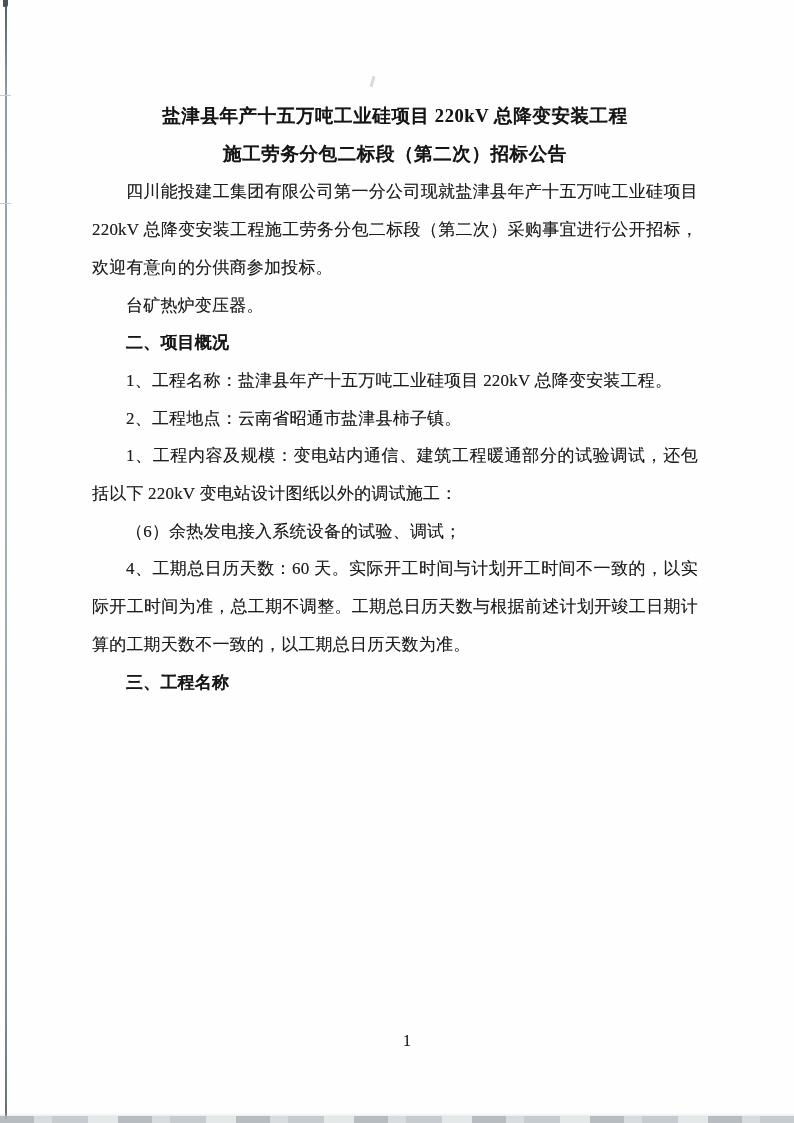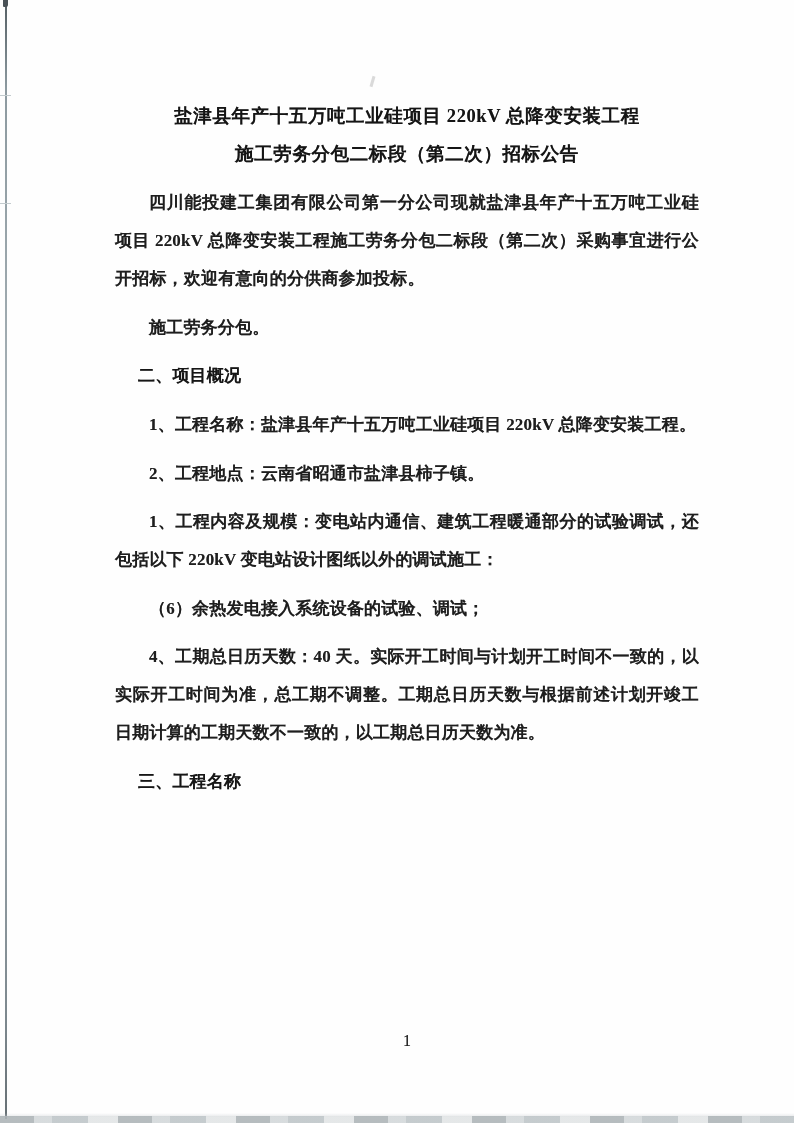--- a/index.html
+++ b/index.html
@@ -35,32 +35,32 @@
       #bfc6c9 52px, #bfc6c9 88px,
       #e2e5e6 88px, #e2e5e6 118px);
   }
   .scan-bottom-haze {
     position:absolute; left:0; right:0; bottom:6px; height:4px;
     background:linear-gradient(180deg, rgba(200,205,208,0) 0%, rgba(200,205,208,.45) 100%);
   }
 
   
   .content {
-    position:absolute; left:104px; top:98px; width:606px;
+    position:absolute; left:92px; top:98px; width:606px;
     font-size:17px; line-height:37.7px; letter-spacing:.2px;
     text-align:justify;
     text-shadow:0 0 .5px rgba(45,45,45,.55);
   }
   .doc-title {
     margin:0; text-align:center; text-indent:0;
     font-weight:bold; font-size:18.5px; letter-spacing:.6px;
     color:#151515;
   }
   .heading { margin:0; text-indent:2em; font-weight:bold; color:#161616; }
-  .para    { margin:11px; text-indent:2em;font-weight:bold; }
+  .para    { margin:0; text-indent:2em; }
   .page-number {
     position:absolute; left:104px; top:1022px; width:606px;
     text-align:center; font-size:16px; line-height:38px;
     text-shadow:0 0 .5px rgba(45,45,45,.5);
   }
 </style>
 </head>
 <body>
 
 <div class="page">
@@ -72,26 +72,26 @@
   <div class="scan-faint-artifact"></div>
   <div class="scan-bottom-haze"></div>
   <div class="scan-bottom-edge"></div>
 
   <div class="content">
     <p class="doc-title">盐津县年产十五万吨工业硅项目 220kV 总降变安装工程</p>
     <p class="doc-title">施工劳务分包二标段（第二次）招标公告</p>
 
     <p class="para">四川能投建工集团有限公司第一分公司现就盐津县年产十五万吨工业硅项目 220kV 总降变安装工程施工劳务分包二标段（第二次）采购事宜进行公开招标，欢迎有意向的分供商参加投标。</p>
 
-    <p class="para">施工劳务分包。</p>
+    <p class="para">台矿热炉变压器。</p>
 
     <p class="heading">二、项目概况</p>
     <p class="para">1、工程名称：盐津县年产十五万吨工业硅项目 220kV 总降变安装工程。</p>
     <p class="para">2、工程地点：云南省昭通市盐津县柿子镇。</p>
     <p class="para">1、工程内容及规模：变电站内通信、建筑工程暖通部分的试验调试，还包括以下 220kV 变电站设计图纸以外的调试施工：</p>
     <p class="para">（6）余热发电接入系统设备的试验、调试；</p>
-    <p class="para">4、工期总日历天数：40 天。实际开工时间与计划开工时间不一致的，以实际开工时间为准，总工期不调整。工期总日历天数与根据前述计划开竣工日期计算的工期天数不一致的，以工期总日历天数为准。</p>
+    <p class="para">4、工期总日历天数：60 天。实际开工时间与计划开工时间不一致的，以实际开工时间为准，总工期不调整。工期总日历天数与根据前述计划开竣工日期计算的工期天数不一致的，以工期总日历天数为准。</p>
 
     <p class="heading">三、工程名称</p>
   </div>
 
   <div class="page-number">1</div>
 </div>
 
 </body></html>

